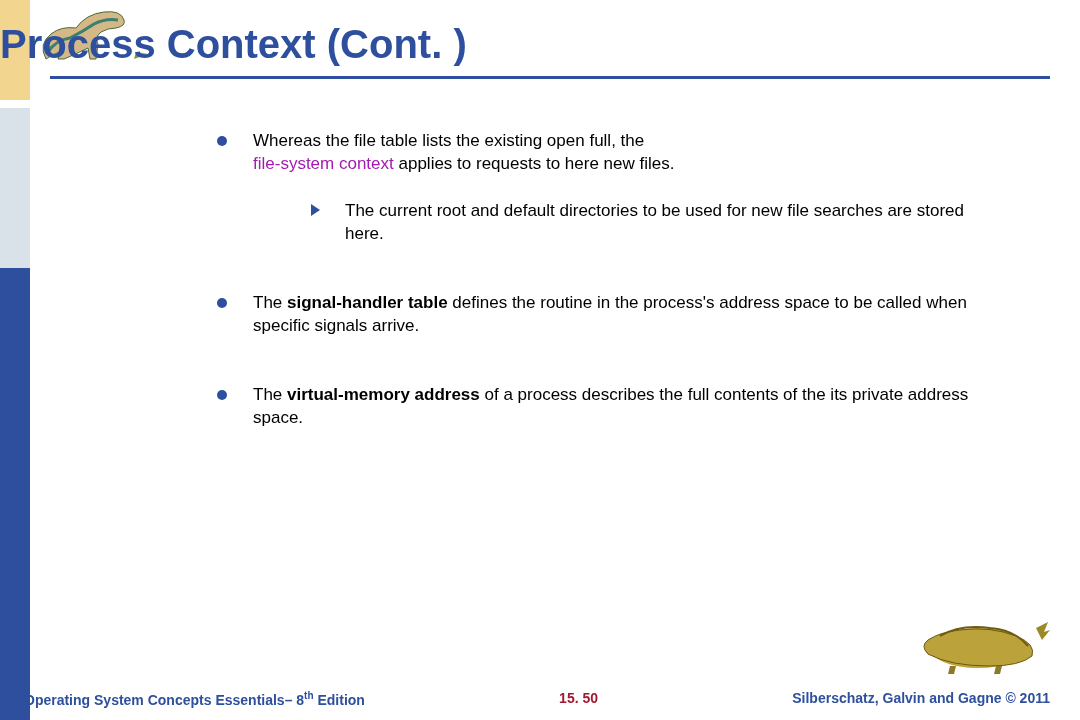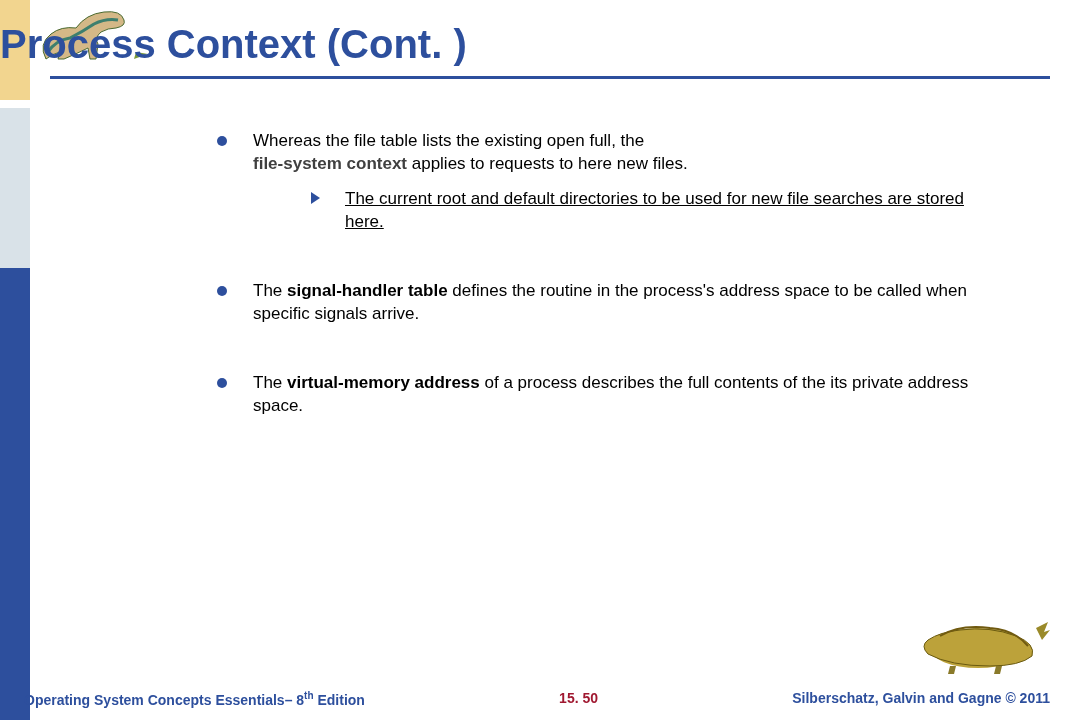--- a/index.html
+++ b/index.html
@@ -76,36 +76,35 @@
     top: 6px;
     width: 10px;
     height: 10px;
     background: #2d4f9d;
     border-radius: 50%;
   }
 
   .sub {
     position: relative;
     padding-left: 92px;
-    margin-top: 12px;
+    margin-top: 24px;
     margin-bottom: 2px;
-    text-decoration: underline;
   }
   .sub .tri {
     position: absolute;
     left: 58px;
     top: 4px;
     width: 0;
     height: 0;
     border-top: 6px solid transparent;
     border-bottom: 6px solid transparent;
     border-left: 9px solid #2d4f9d;
   }
 
-  .bold-blue { font-weight: bold; color: #404040; }
+  .bold-blue { font-weight: normal; color: #a21caf; }
   .bold { font-weight: bold; }
 
   
   .dino-bottom {
     position: absolute;
     right: 30px;
     bottom: 40px;
   }
   .dino-bottom svg { width: 130px; height: 60px; }
 

